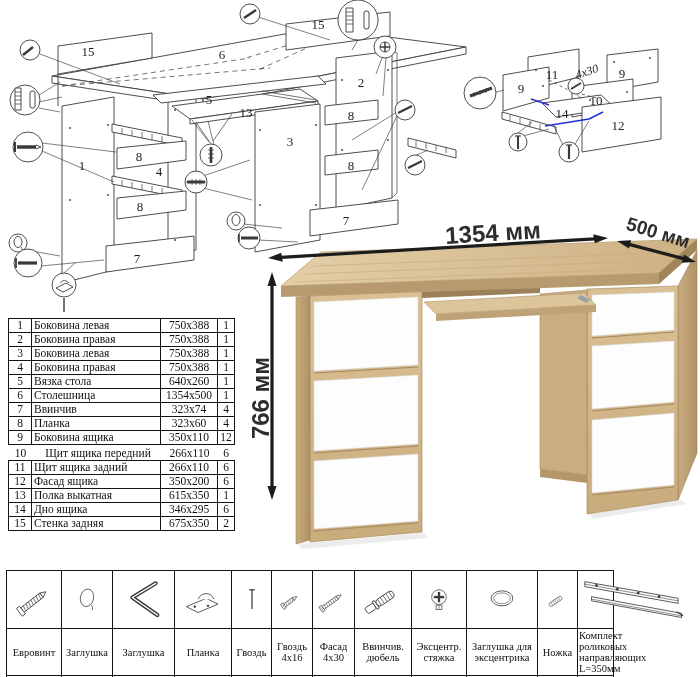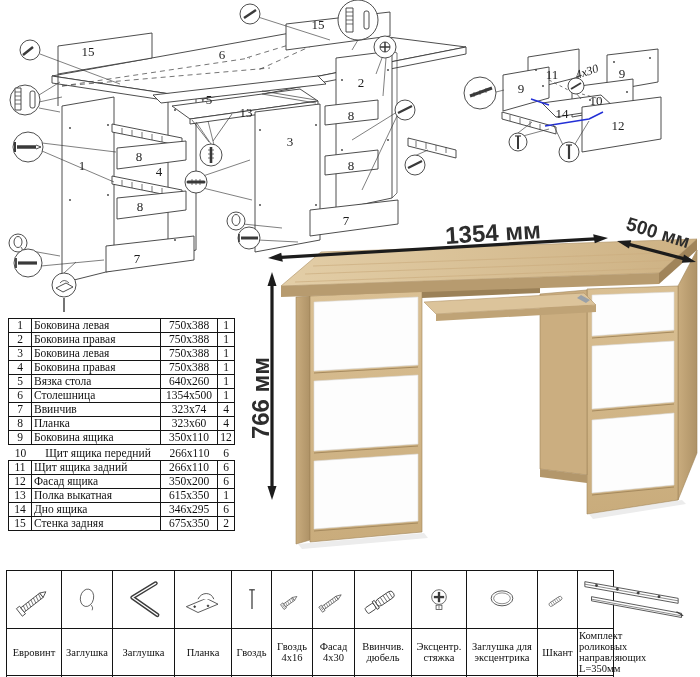--- a/index.html
+++ b/index.html
@@ -534,21 +534,21 @@
       <td>Евровинт</td>
       <td>Заглушка</td>
       <td>Заглушка</td>
       <td>Планка</td>
       <td>Гвоздь</td>
       <td>Гвоздь 4x16</td>
       <td>Фасад 4x30</td>
       <td>Ввинчив. дюбель</td>
       <td>Эксцентр. стяжка</td>
       <td>Заглушка для эксцентрика</td>
-      <td>Шкант</td>
+      <td>Ножка</td>
       <td>Комплект роликовых направляющих L=350мм</td>
     </tr>
     <tr class="qtys">
       <td>36</td>
       <td>8</td>
       <td>1</td>
       <td>8</td>
       <td>50</td>
       <td>56</td>
       <td>12</td>

